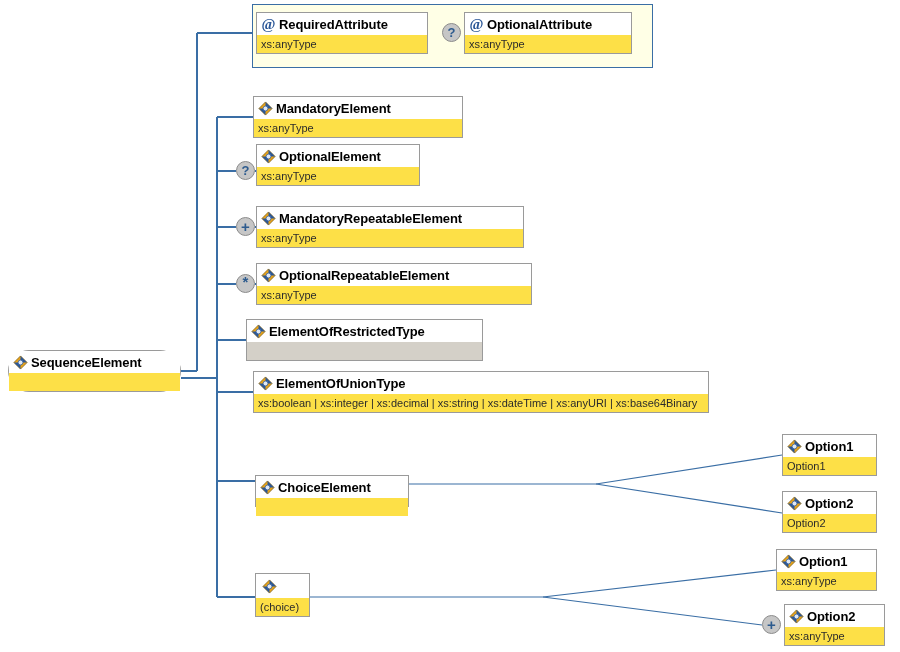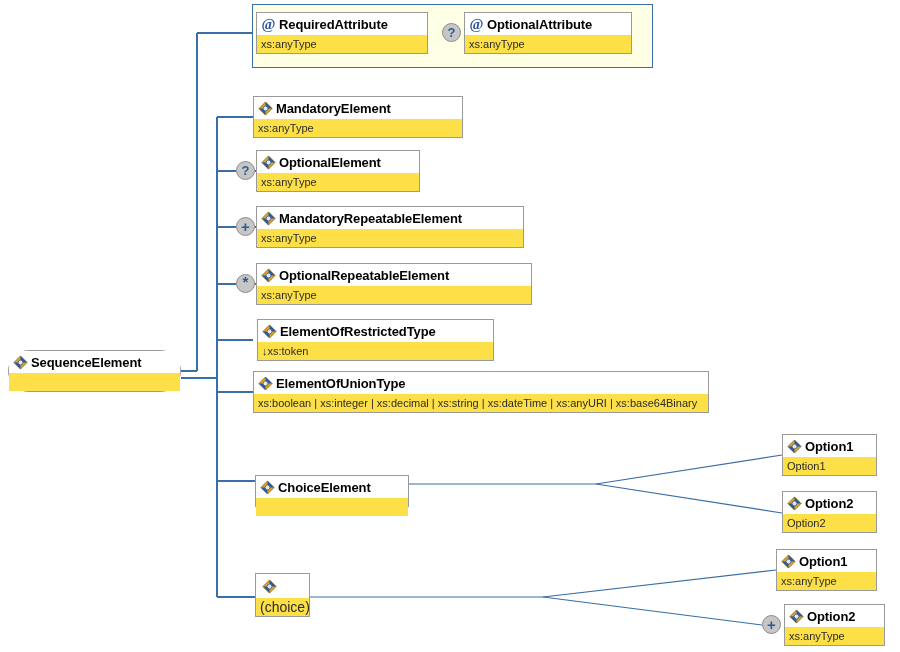--- a/index.html
+++ b/index.html
@@ -73,21 +73,21 @@
   
   .node.choicebox .title {
     height: 24px;
     justify-content: flex-start;
     padding-left: 6px;
   }
   .node.choicebox .typerow {
     height: 18px;
   }
   .node.choicebox .typerow .typetext {
-    font-size: 14px;
+    font-size: 11px;
     color: #2b2b2b;
   }
 
   
   .icon {
     display: inline-block;
     flex: 0 0 auto;
     width: 15px;
     height: 15px;
     line-height: 0;
@@ -228,21 +228,21 @@
       </span>
       <span class="label">MandatoryElement</span>
     </div>
     <div class="typerow">
       <span class="typetext">xs:anyType</span>
     </div>
   </div>
 
   <div class="card-marker quest" style="left:236px; top:161px;">?</div>
 
-  <div class="node" style="left:256px; top:150px; width:164px; height:42px;">
+  <div class="node" style="left:256px; top:144px; width:164px; height:42px;">
     <div class="title">
       <span class="icon">
         <svg viewBox="0 0 16 16" width="15" height="15">
           <polygon points="8,1 15,8 8,15 1,8" fill="#e8a317" stroke="#7a5a10" stroke-width="0.8"></polygon>
           <polygon points="8,1 15,8 8,8" fill="#2b5797"></polygon>
           <polygon points="8,8 1,8 8,15" fill="#2b5797"></polygon>
           <circle cx="8" cy="8" r="2.6" fill="#dfe8f5" stroke="#2b5797" stroke-width="0.8"></circle>
         </svg>
       </span>
       <span class="label">OptionalElement</span>
@@ -283,35 +283,32 @@
           <circle cx="8" cy="8" r="2.6" fill="#dfe8f5" stroke="#2b5797" stroke-width="0.8"></circle>
         </svg>
       </span>
       <span class="label">OptionalRepeatableElement</span>
     </div>
     <div class="typerow">
       <span class="typetext">xs:anyType</span>
     </div>
   </div>
 
-  <div class="node" style="left:257px; top:319px; width:237px; height:42px;">
+  <div class="node" style="left:246px; top:319px; width:237px; height:42px;">
     <div class="title">
       <span class="icon">
         <svg viewBox="0 0 16 16" width="15" height="15">
           <polygon points="8,1 15,8 8,15 1,8" fill="#e8a317" stroke="#7a5a10" stroke-width="0.8"></polygon>
           <polygon points="8,1 15,8 8,8" fill="#2b5797"></polygon>
           <polygon points="8,8 1,8 8,15" fill="#2b5797"></polygon>
           <circle cx="8" cy="8" r="2.6" fill="#dfe8f5" stroke="#2b5797" stroke-width="0.8"></circle>
         </svg>
       </span>
       <span class="label">ElementOfRestrictedType</span>
     </div>
-    <div class="typerow">
-      <span class="typetext">↓xs:token</span>
-    </div>
   </div>
 
   <div class="node" style="left:253px; top:371px; width:456px; height:42px;">
     <div class="title">
       <span class="icon">
         <svg viewBox="0 0 16 16" width="15" height="15">
           <polygon points="8,1 15,8 8,15 1,8" fill="#e8a317" stroke="#7a5a10" stroke-width="0.8"></polygon>
           <polygon points="8,1 15,8 8,8" fill="#2b5797"></polygon>
           <polygon points="8,8 1,8 8,15" fill="#2b5797"></polygon>
           <circle cx="8" cy="8" r="2.6" fill="#dfe8f5" stroke="#2b5797" stroke-width="0.8"></circle>

